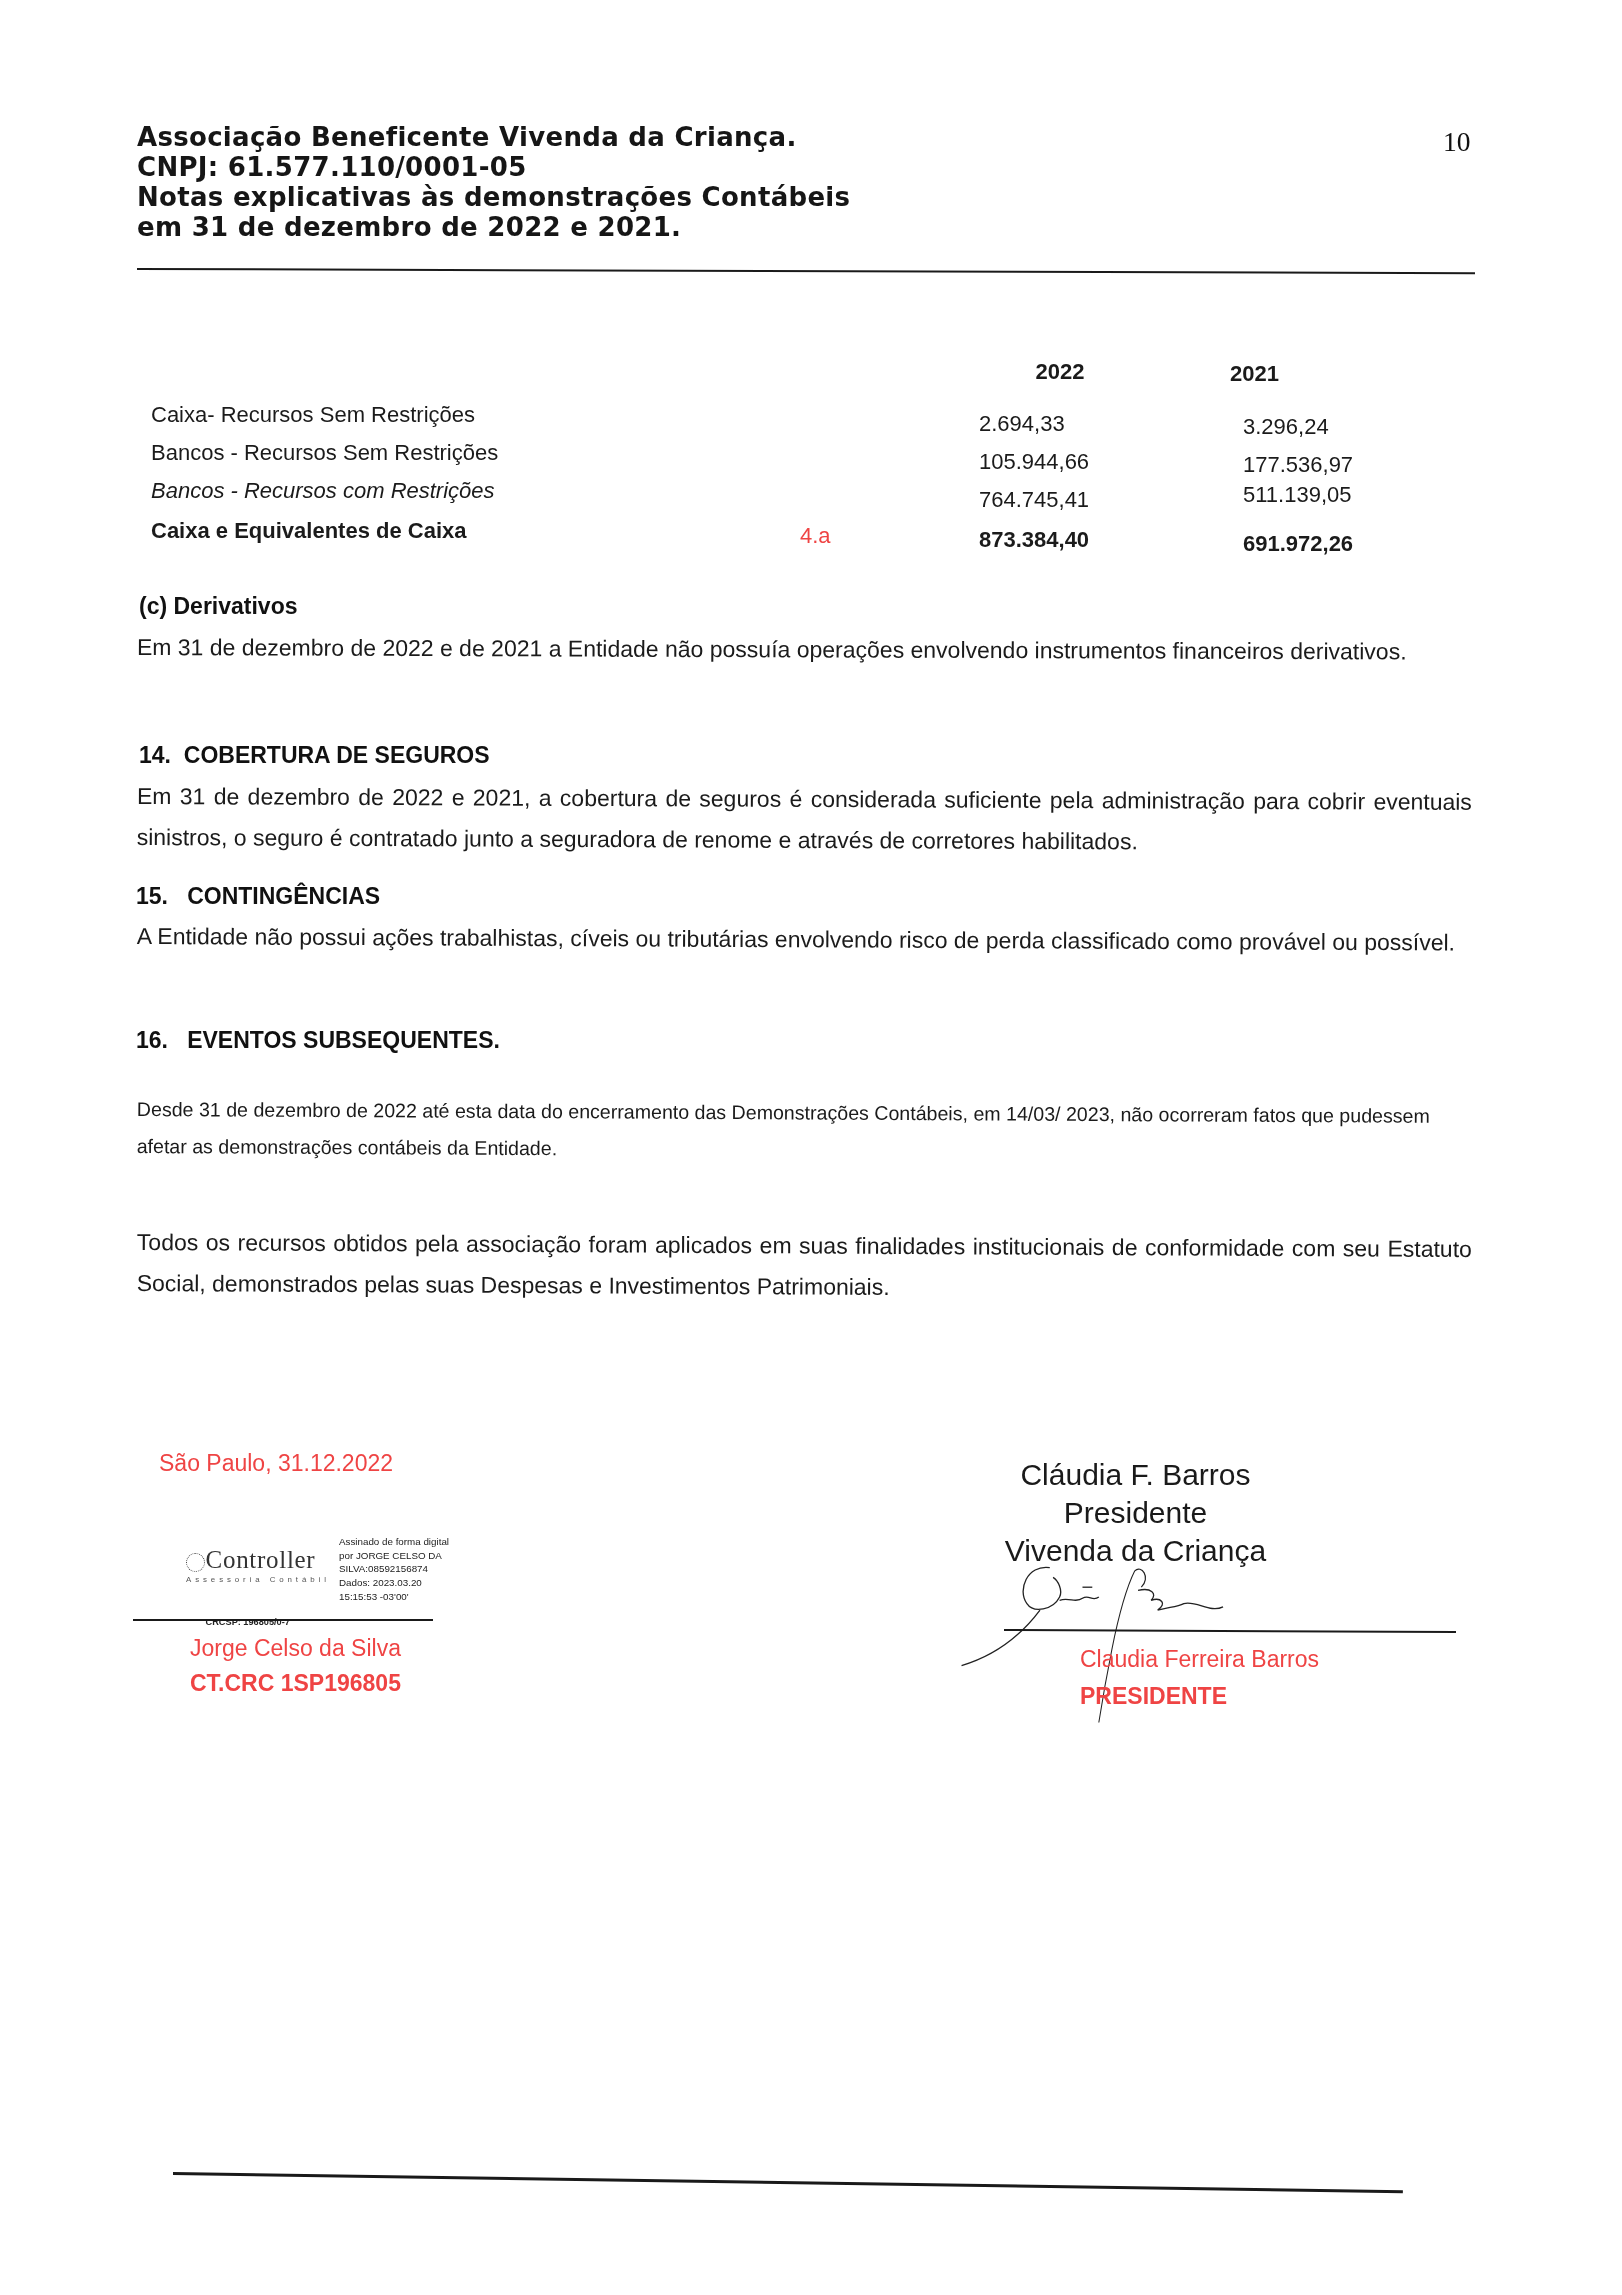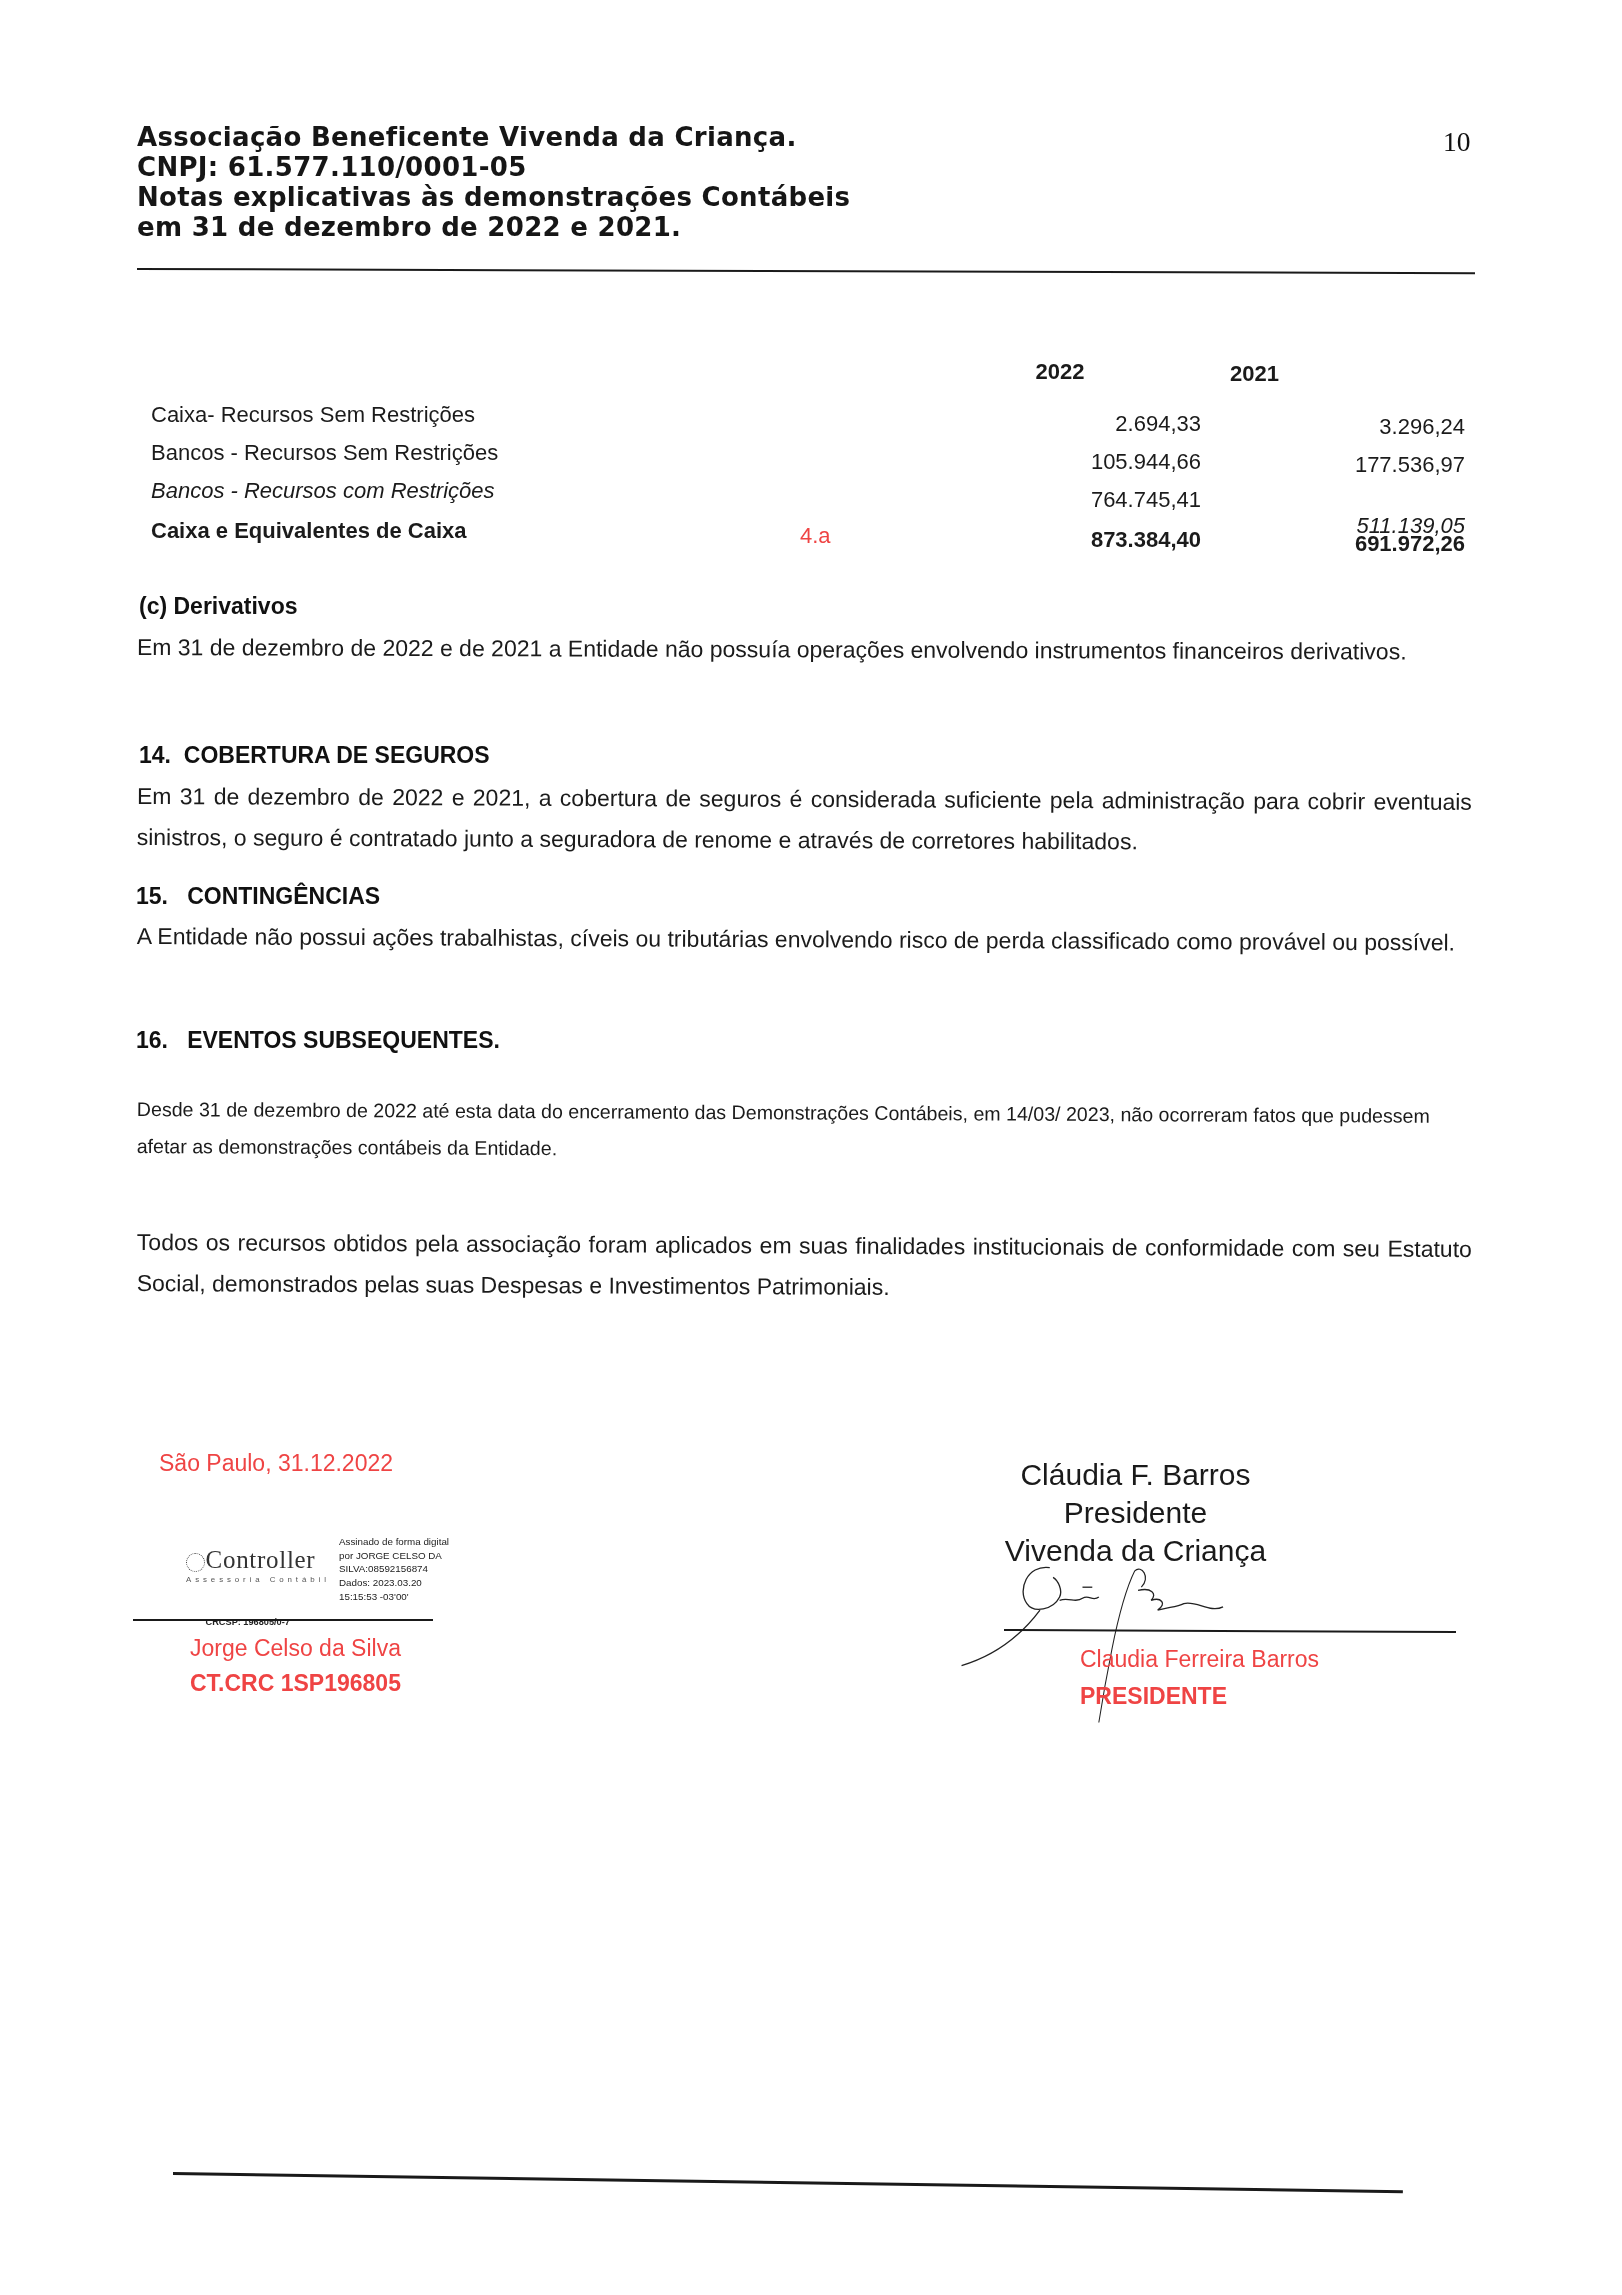--- a/index.html
+++ b/index.html
@@ -4,21 +4,21 @@
 <style>
   html, body { margin:0; padding:0; background:#ffffff; }
   body { width:1623px; height:2295px; position:relative; overflow:hidden; color:#111; font-family:"Liberation Sans", sans-serif; }
   .abs { position:absolute; white-space:nowrap; }
   .hdr { font-family:"DejaVu Sans", sans-serif; font-weight:bold; font-size:26px; left:137px; letter-spacing:0.3px; color:#161616; }
   .pgnum { font-family:"Liberation Serif", serif; font-size:27.5px; left:1443px; top:126px; }
   .rule { position:absolute; background:#1a1a1a; }
   .body-txt { font-family:Liberation Sans, sans-serif; font-size:23px; color:#ef4444;text-align:center; }
   .sec-title { font-family:Liberation Sans, sans-serif; font-weight:bold; font-size:23px; color:#111; }
   .tbl-label { font-family:"Liberation Sans", sans-serif; font-size:22px; left:151px; color:#1b1b1b; }
-  .num { font-family:"Liberation Sans", sans-serif; font-size:22px; text-align:right; width:222px; color:#1b1b1b; }
+  .num { font-family:"Liberation Sans", sans-serif; font-size:22px; text-align:left; width:222px; color:#1b1b1b; }
   .bold { font-weight:bold; }
   .para { position:absolute; left:137px; width:1335px; font-family:"Liberation Sans", sans-serif; font-size:23px; line-height:41px; color:#1b1b1b; text-align:justify; }
   .para-small { position:absolute; left:137px; width:1335px; font-family:"Liberation Sans", sans-serif; font-size:19.6px; line-height:37px; color:#1b1b1b; }
   .stamp-logo { font-family:"Liberation Serif", serif; font-size:25px; color:#333; letter-spacing:0.7px; }
   .stamp-sub { font-family:"Liberation Sans", sans-serif; font-size:7.9px; letter-spacing:3.9px; color:#555; }
   .stamp-crc { font-family:"Liberation Sans", sans-serif; font-size:9.2px; font-weight:bold; color:#222;margin-top:32px; }
   .stamp-txt { font-family:"Liberation Sans", sans-serif; font-size:9.8px; line-height:13.7px; color:#222; }
   .arial-like { font-family:"Liberation Sans", sans-serif; font-size:30px; color:#1a1a1a; text-align:center; width:393px; line-height:38px; }
 </style>
 </head>
@@ -43,21 +43,21 @@
     <div class="abs num" style="left:1243px; top:414px;">3.296,24</div>
   </div>
   <div>
     <div class="abs tbl-label" style="top:440px;">Bancos - Recursos Sem Restrições</div>
     <div class="abs num" style="left:979px; top:449px;">105.944,66</div>
     <div class="abs num" style="left:1243px; top:452px;">177.536,97</div>
   </div>
   <div>
     <div class="abs tbl-label" style="top:478px;font-style:italic;">Bancos - Recursos com Restrições</div>
     <div class="abs num" style="left:979px; top:487px;">764.745,41</div>
-    <div class="abs num" style="left:1243px; top:513px;font-style:italic;">511.139,05</div>
+    <div class="abs num" style="left:1243px; top:482px;">511.139,05</div>
   </div>
   <div>
     <div class="abs tbl-label bold" style="top:518px;">Caixa e Equivalentes de Caixa</div>
     <div class="abs body-txt" style="left:800px; top:523px; font-size:22px;">4.a</div>
     <div class="abs num bold" style="left:979px; top:527px;">873.384,40</div>
     <div class="abs num bold" style="left:1243px; top:531px;">691.972,26</div>
   </div>
 </div>
 
 <div class="abs sec-title" style="left:139px; top:593px;">(c) Derivativos</div>

